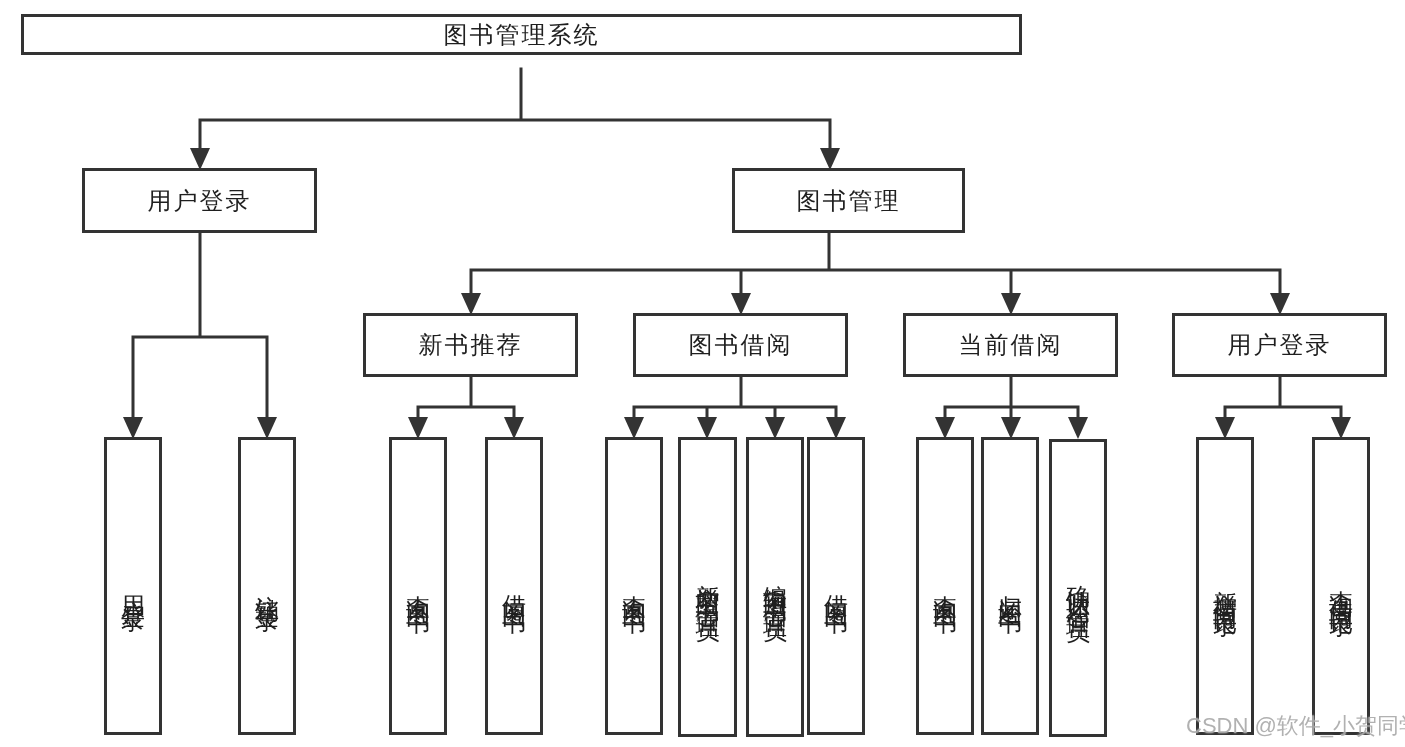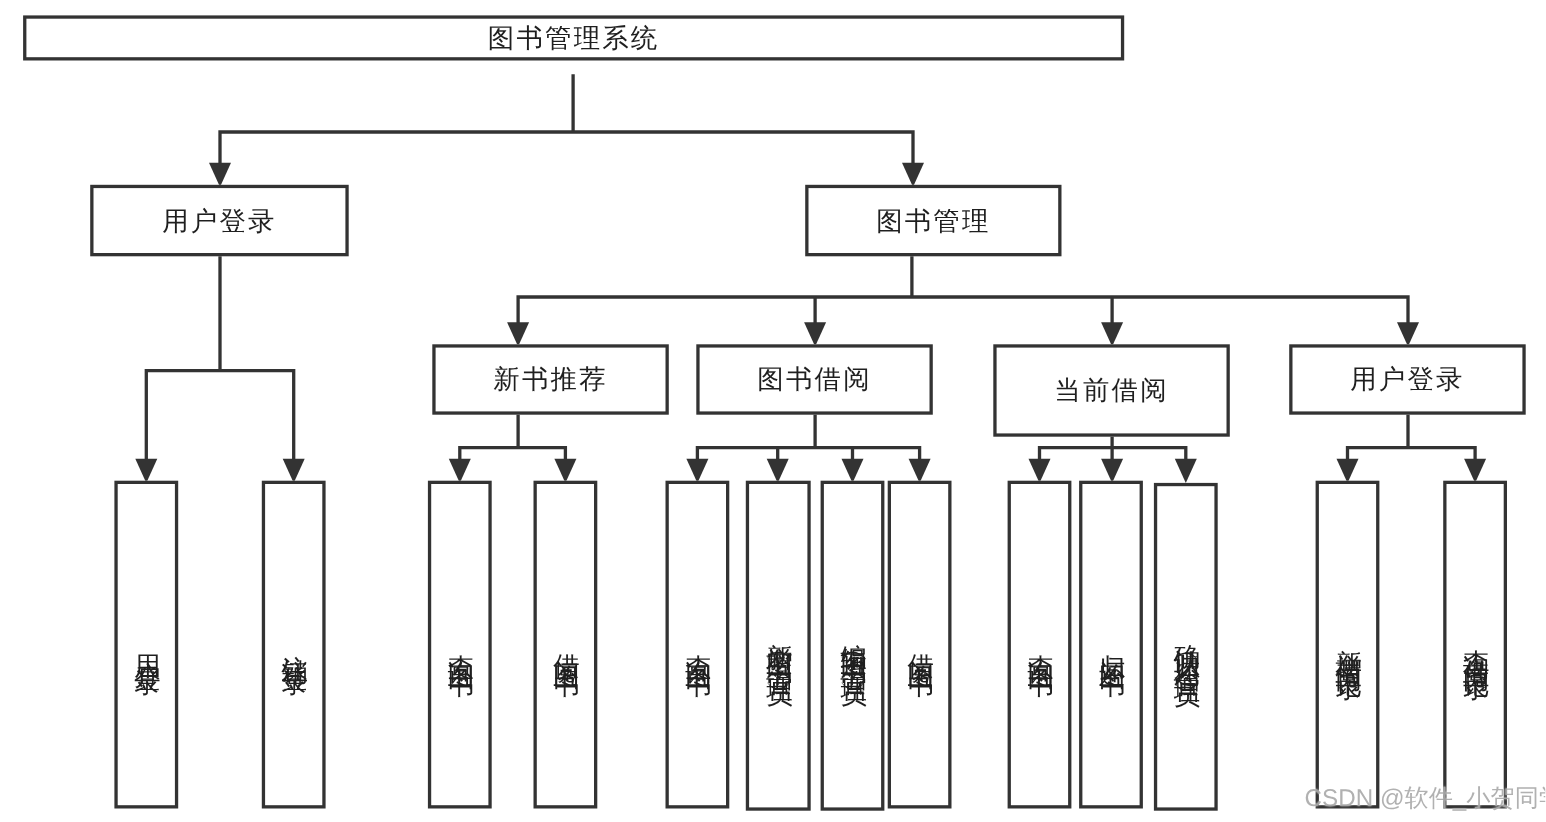--- a/index.html
+++ b/index.html
@@ -100,27 +100,27 @@
     <span class="hlabel">图书管理系统</span>
   </div>
 
   <div class="node" style="left:82px; top:168px; width:235px; height:65px;">
     <span class="hlabel">用户登录</span>
   </div>
   <div class="node" style="left:712px; top:168px; width:233px; height:65px;margin-left:20px;">
     <span class="hlabel">图书管理</span>
   </div>
 
-  <div class="node" style="left:363px; top:313px; width:215px; height:64px;margin-left:30px;">
+  <div class="node" style="left:363px; top:313px; width:215px; height:64px;">
     <span class="hlabel">新书推荐</span>
   </div>
   <div class="node" style="left:633px; top:313px; width:215px; height:64px;justify-content:center;">
     <span class="hlabel">图书借阅</span>
   </div>
-  <div class="node" style="left:903px; top:313px; width:215px; height:84px;">
+  <div class="node" style="left:903px; top:313px; width:215px; height:64px;">
     <span class="hlabel">当前借阅</span>
   </div>
   <div class="node" style="left:1172px; top:313px; width:215px; height:64px;">
     <span class="hlabel">用户登录</span>
   </div>
 
   <div class="node" style="left:104px; top:437px; width:58px; height:298px;">
     <span class="vlabel">用户登录</span>
   </div>
   <div class="node" style="left:238px; top:437px; width:58px; height:298px;">

